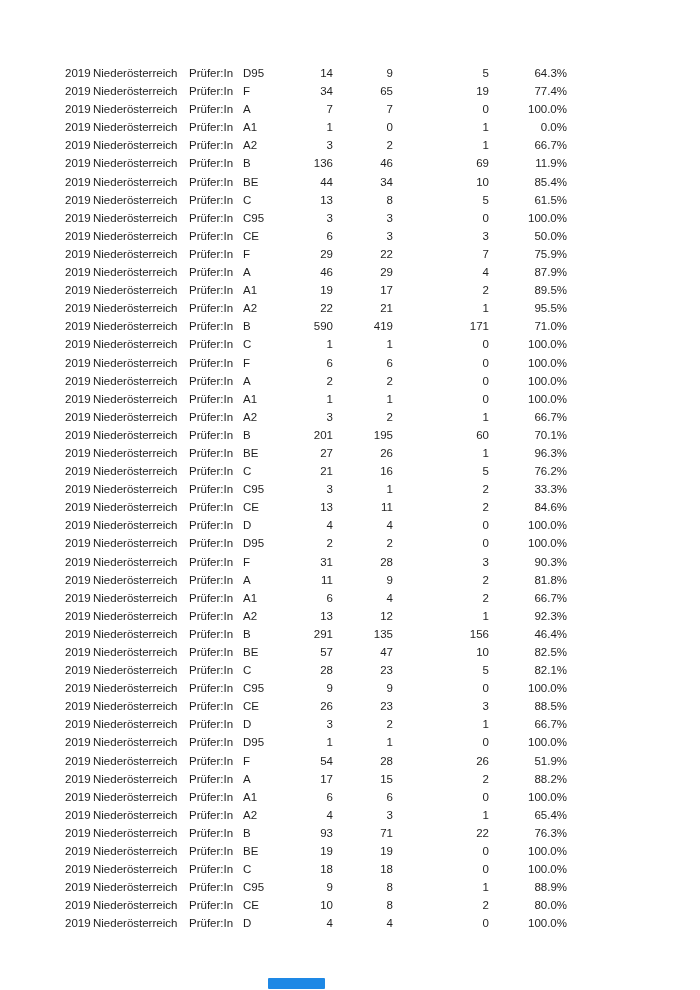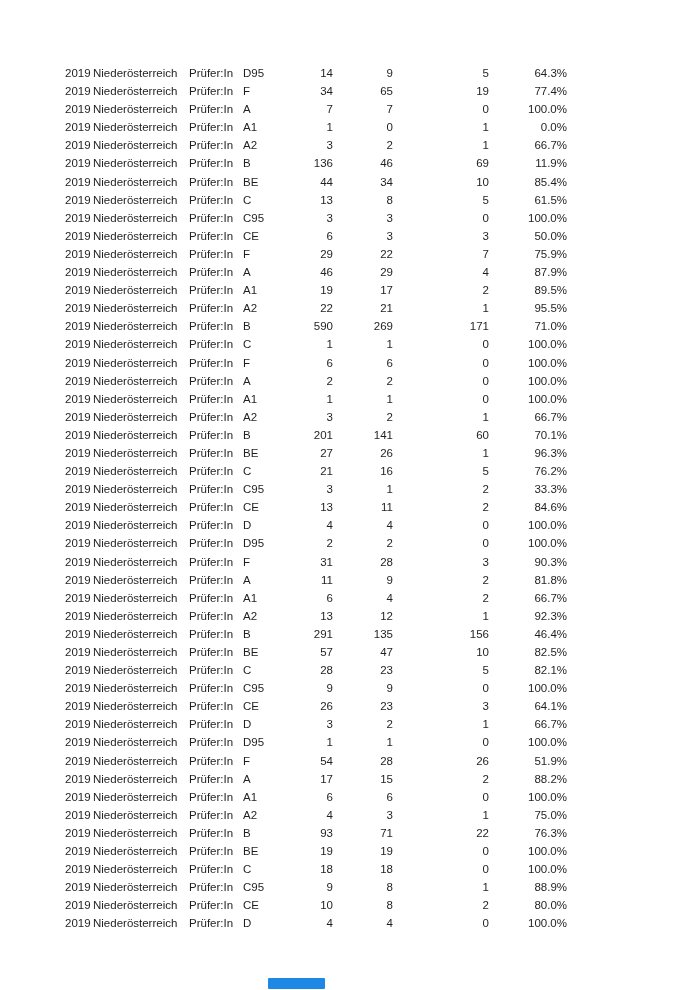--- a/index.html
+++ b/index.html
@@ -189,21 +189,21 @@
         <span class="cell c5">21</span>
         <span class="cell c6">1</span>
         <span class="cell c7">95.5%</span>
       </div>
       <div class="row">
         <span class="cell c0">2019</span>
         <span class="cell c1">Niederösterreich</span>
         <span class="cell c2">Prüfer:In</span>
         <span class="cell c3">B</span>
         <span class="cell c4">590</span>
-        <span class="cell c5">269</span>
+        <span class="cell c5">419</span>
         <span class="cell c6">171</span>
         <span class="cell c7">71.0%</span>
       </div>
       <div class="row">
         <span class="cell c0">2019</span>
         <span class="cell c1">Niederösterreich</span>
         <span class="cell c2">Prüfer:In</span>
         <span class="cell c3">C</span>
         <span class="cell c4">1</span>
         <span class="cell c5">1</span>
@@ -249,21 +249,21 @@
         <span class="cell c5">2</span>
         <span class="cell c6">1</span>
         <span class="cell c7">66.7%</span>
       </div>
       <div class="row">
         <span class="cell c0">2019</span>
         <span class="cell c1">Niederösterreich</span>
         <span class="cell c2">Prüfer:In</span>
         <span class="cell c3">B</span>
         <span class="cell c4">201</span>
-        <span class="cell c5">141</span>
+        <span class="cell c5">195</span>
         <span class="cell c6">60</span>
         <span class="cell c7">70.1%</span>
       </div>
       <div class="row">
         <span class="cell c0">2019</span>
         <span class="cell c1">Niederösterreich</span>
         <span class="cell c2">Prüfer:In</span>
         <span class="cell c3">BE</span>
         <span class="cell c4">27</span>
         <span class="cell c5">26</span>
@@ -401,21 +401,21 @@
         <span class="cell c7">100.0%</span>
       </div>
       <div class="row">
         <span class="cell c0">2019</span>
         <span class="cell c1">Niederösterreich</span>
         <span class="cell c2">Prüfer:In</span>
         <span class="cell c3">CE</span>
         <span class="cell c4">26</span>
         <span class="cell c5">23</span>
         <span class="cell c6">3</span>
-        <span class="cell c7">64.1%</span>
+        <span class="cell c7">88.5%</span>
       </div>
       <div class="row">
         <span class="cell c0">2019</span>
         <span class="cell c1">Niederösterreich</span>
         <span class="cell c2">Prüfer:In</span>
         <span class="cell c3">D</span>
         <span class="cell c4">3</span>
         <span class="cell c5">2</span>
         <span class="cell c6">1</span>
         <span class="cell c7">66.7%</span>
@@ -461,21 +461,21 @@
         <span class="cell c7">100.0%</span>
       </div>
       <div class="row">
         <span class="cell c0">2019</span>
         <span class="cell c1">Niederösterreich</span>
         <span class="cell c2">Prüfer:In</span>
         <span class="cell c3">A2</span>
         <span class="cell c4">4</span>
         <span class="cell c5">3</span>
         <span class="cell c6">1</span>
-        <span class="cell c7">75.0%</span>
+        <span class="cell c7">65.4%</span>
       </div>
       <div class="row">
         <span class="cell c0">2019</span>
         <span class="cell c1">Niederösterreich</span>
         <span class="cell c2">Prüfer:In</span>
         <span class="cell c3">B</span>
         <span class="cell c4">93</span>
         <span class="cell c5">71</span>
         <span class="cell c6">22</span>
         <span class="cell c7">76.3%</span>

